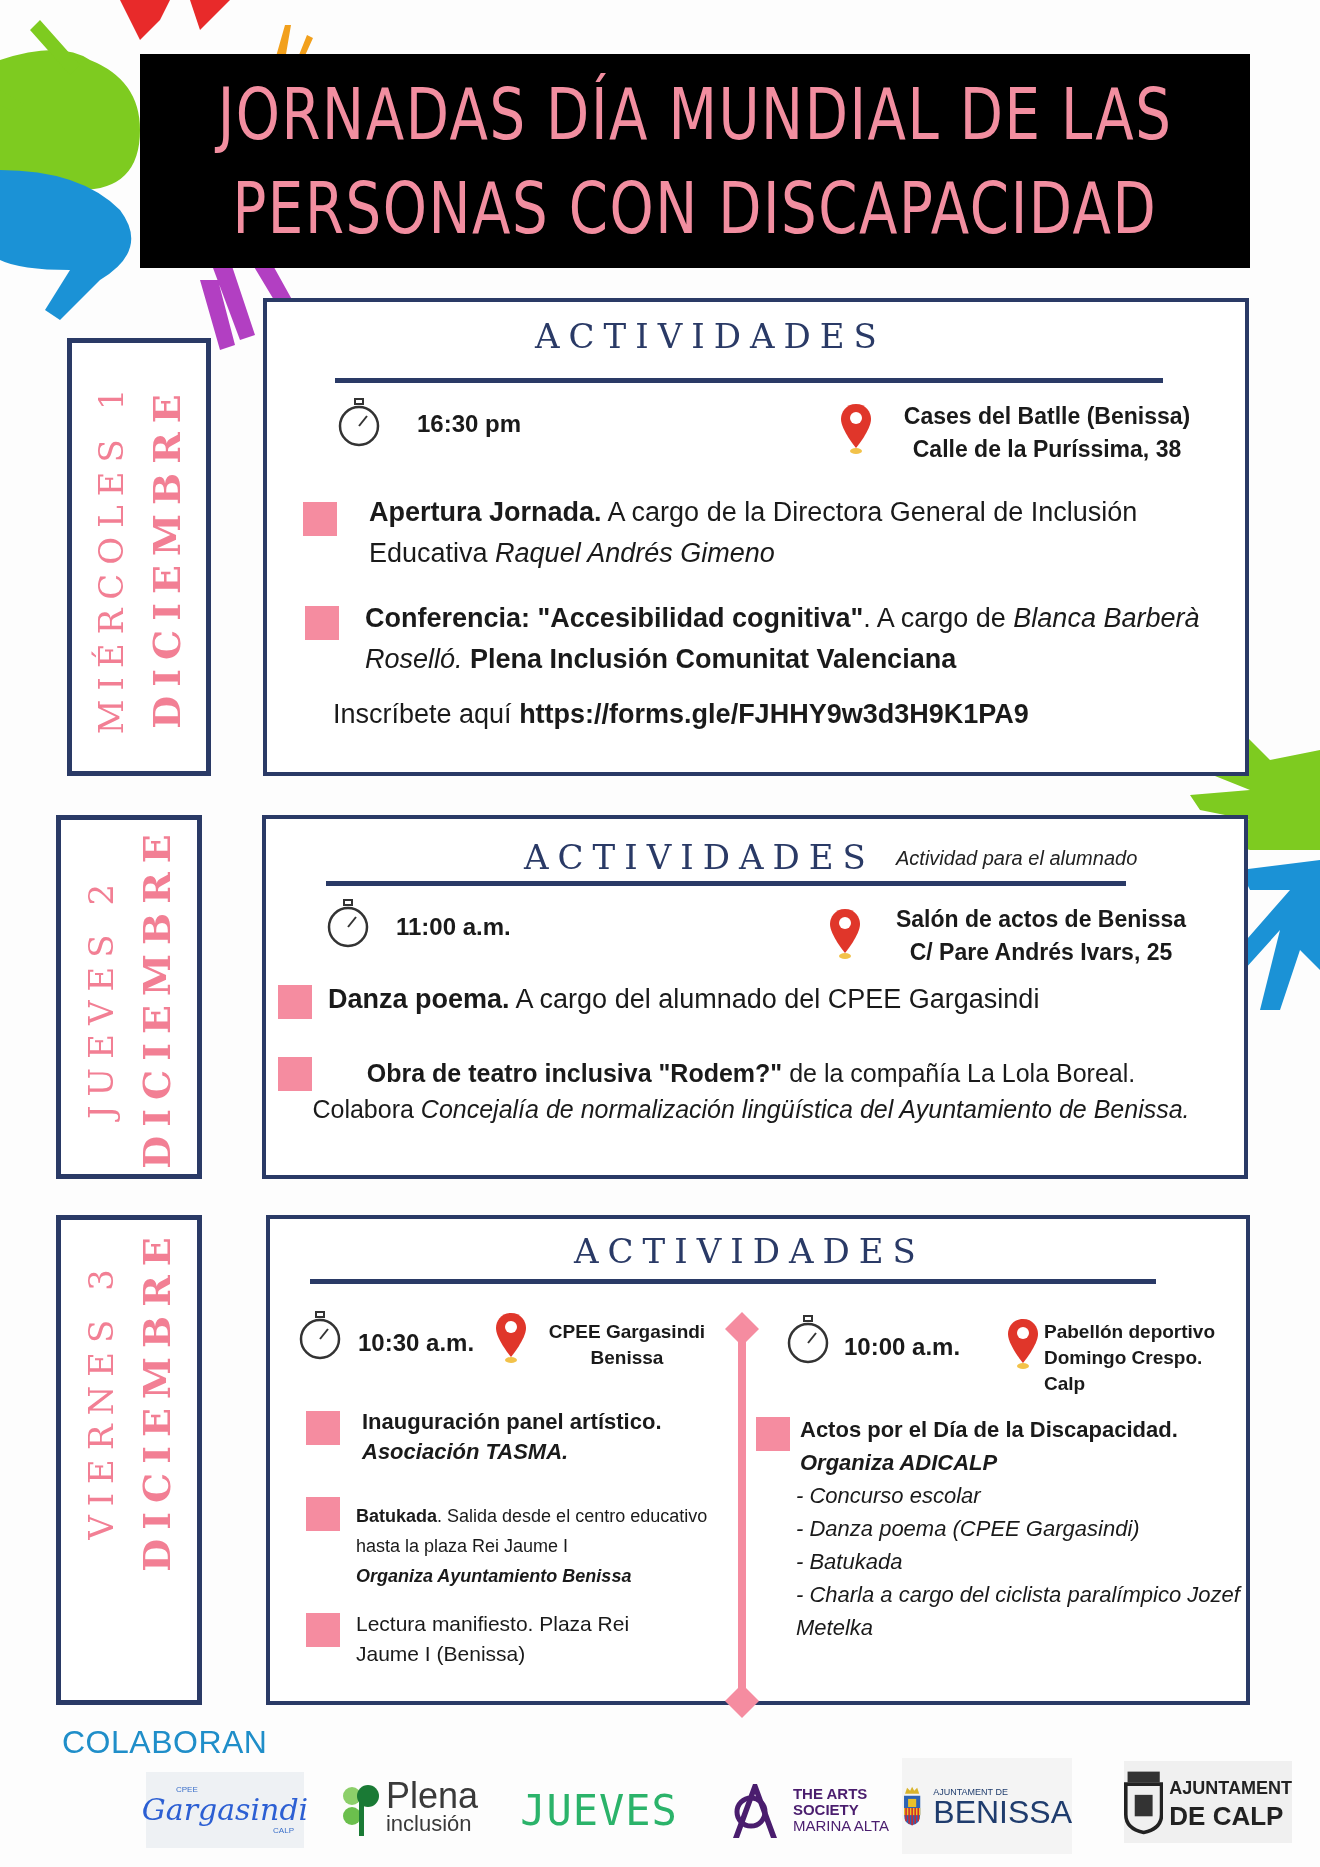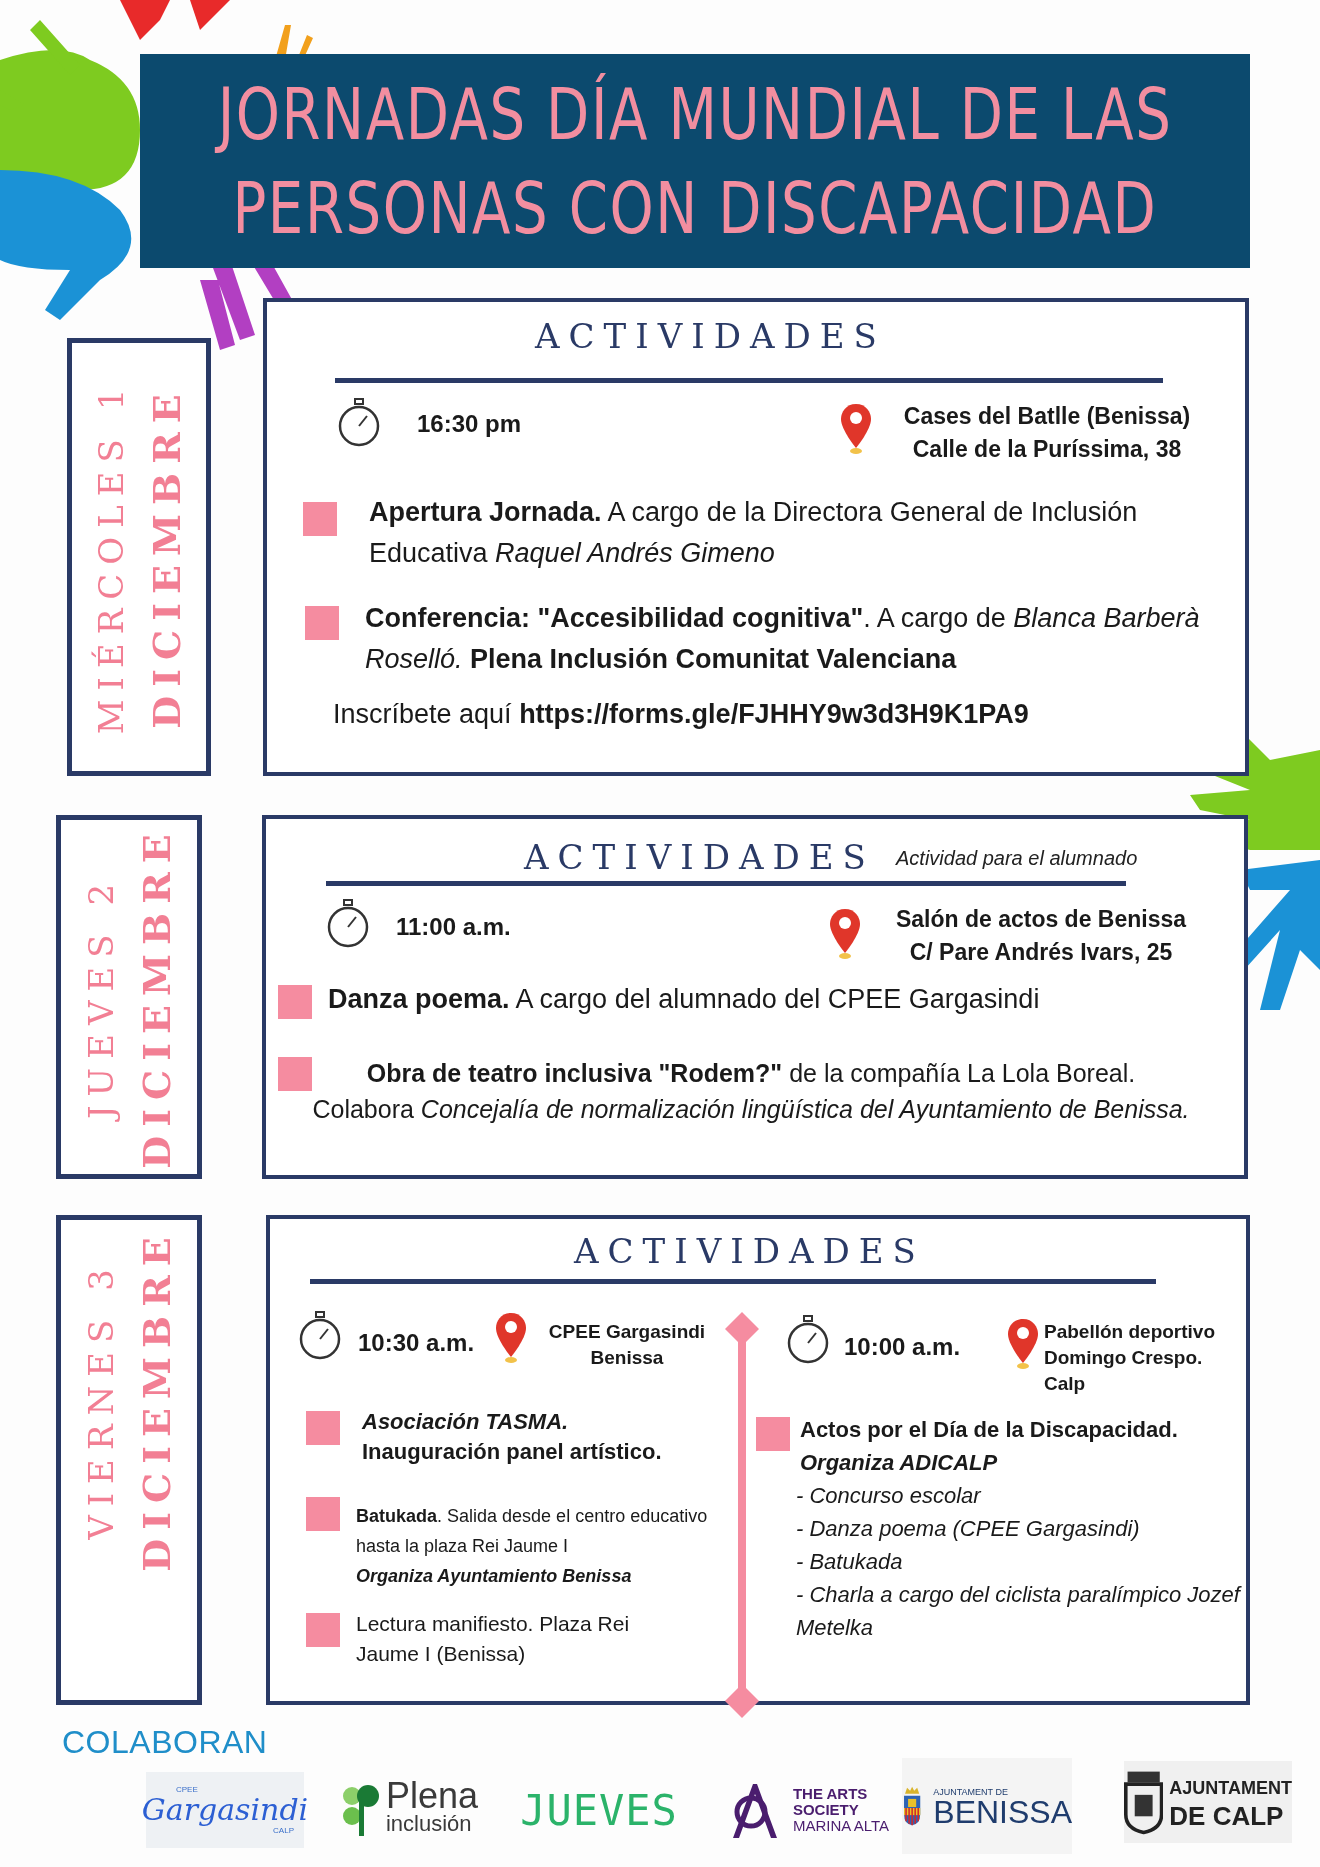--- a/index.html
+++ b/index.html
@@ -7,21 +7,21 @@
     width: 1320px; height: 1867px; background: #fdfdfd;
     position: relative; overflow: hidden;
     font-family: "Liberation Sans", "DejaVu Sans", sans-serif;
     color: #1a1a1a;
   }
   .abs { position: absolute; }
 
   
   .banner {
     left: 140px; top: 54px; width: 1110px; height: 214px;
-    background: #0c4a6e; display: flex; flex-direction: column;
+    background: #000000; display: flex; flex-direction: column;
     align-items: center; justify-content: center; z-index: 3;
   }
   .banner-line {
     color: #f28ea0; font-family: "DejaVu Sans", sans-serif;
     font-size: 72px; letter-spacing: 2px; line-height: 94px;
     transform: scaleX(0.78); white-space: nowrap;
   }
 
   
   .hand { position: absolute; z-index: 1; }
@@ -200,22 +200,22 @@
     <circle cx="17" cy="16" r="6" fill="#fff"></circle>
     <ellipse cx="17" cy="49" rx="6" ry="3" fill="#f2c24a"></ellipse>
   </svg>
   <div class="place" style="left:262px;top:100px;width:190px;font-size:19px;line-height:26px;">
     <div>CPEE Gargasindi</div>
     <div>Benissa</div>
   </div>
 
   <div class="bullet" style="left:36px;top:192px;"></div>
   <div class="item small" style="left:92px;top:188px;width:360px;">
+    <div><b>Inauguración panel artístico.</b></div>
     <div><b><i>Asociación TASMA.</i></b></div>
-    <div><b>Inauguración panel artístico.</b></div>
   </div>
 
   <div class="bullet" style="left:36px;top:278px;"></div>
   <div class="item small" style="left:86px;top:282px;width:380px;font-size:18px;">
     <b>Batukada</b><span>. Salida desde el centro educativo hasta la plaza Rei Jaume I</span>
     <div><b><i>Organiza Ayuntamiento Benissa</i></b></div>
   </div>
 
   <div class="bullet" style="left:36px;top:394px;"></div>
   <div class="item small" style="left:86px;top:390px;width:320px;font-size:21px;">

